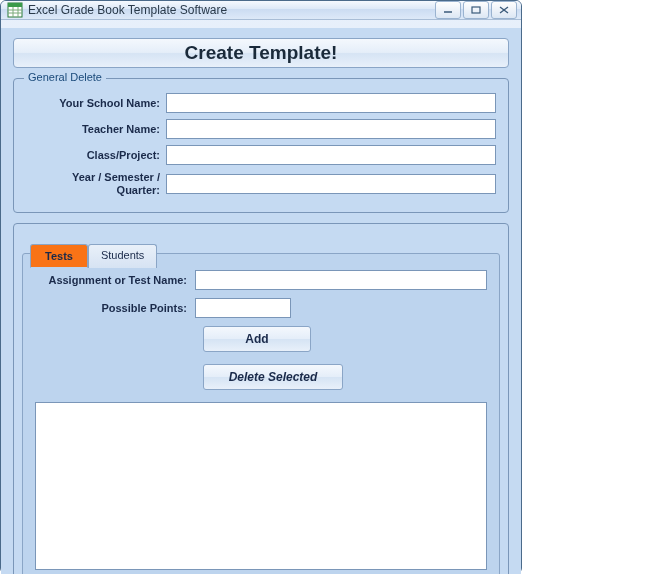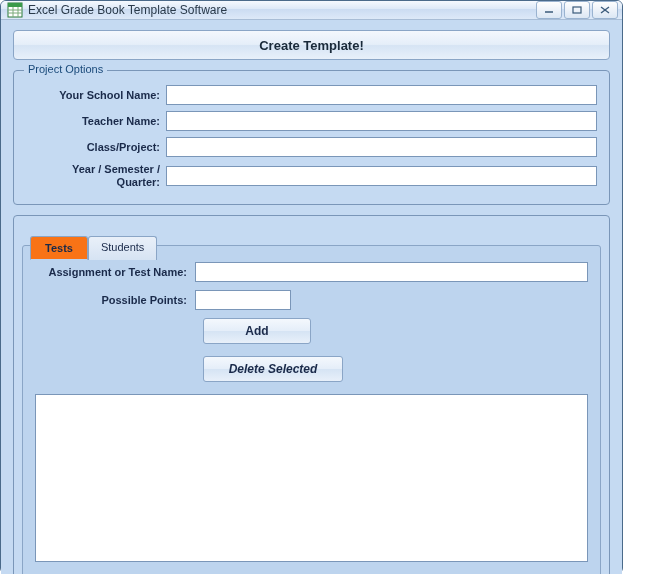--- a/index.html
+++ b/index.html
@@ -5,27 +5,28 @@
 * { box-sizing: border-box; margin: 0; padding: 0; }
 body {
   font-family: Tahoma, Arial, sans-serif;
   font-size: 11px;
   background: #fff;
   width: 654px;
   height: 574px;
   overflow: hidden;
 }
 .window {
-  width: 623px;
+  width: 522px;
   height: 574px;
   background: linear-gradient(to bottom, #e8f0fb 0%, #d3e3f7 100%);
   border: 1px solid #4a6a8a;
   border-radius: 6px;
   display: flex;
   flex-direction: column;
+  gap: 8px;
 }
 .titlebar {
   height: 28px;
   background: linear-gradient(to bottom, #f5f9fe 0%, #dce8f7 45%, #cbdcf2 46%, #dde9f8 100%);
   border-bottom: 1px solid #a8bdd6;
   border-radius: 5px 5px 0 0;
   display: flex;
   align-items: center;
   padding: 0 4px 0 6px;
 }
@@ -57,21 +58,21 @@
   background: #c5daf2;
   border-radius: 0 0 5px 5px;
 }
 .create-btn {
   width: 100%;
   height: 30px;
   background: linear-gradient(to bottom,#f4f8fd 0%,#e5eef9 48%,#d6e4f4 52%,#e8f0fa 100%);
   border: 1px solid #8aa5c6;
   border-radius: 4px;
   font-weight: bold;
-  font-size: 13px;
+  font-size: 19px;
   color: #1a2a3a;
   cursor: pointer;
   margin-bottom: 10px;
 }
 .fieldset {
   border: 1px solid #7a96b8;
   border-radius: 4px;
   padding: 14px 12px 10px 12px;
   margin-bottom: 10px;
   position: relative;
@@ -249,21 +250,21 @@
           <line x1="9" y1="1" x2="1" y2="7" stroke="#3a5a7a" stroke-width="1.3"></line>
         </svg>
     </div>
   </div>
 
   <div class="content">
 
     <button class="create-btn">Create Template!</button>
 
     <div class="fieldset">
-      <div class="legend">Project Options</div>
+      <div class="legend">General Delete</div>
       <div class="form-row">
         <label>Your School Name:</label>
         <input type="text" value="" style="">
       </div>
       <div class="form-row">
         <label>Teacher Name:</label>
         <input type="text" value="" style="">
       </div>
       <div class="form-row">
         <label>Class/Project:</label>

